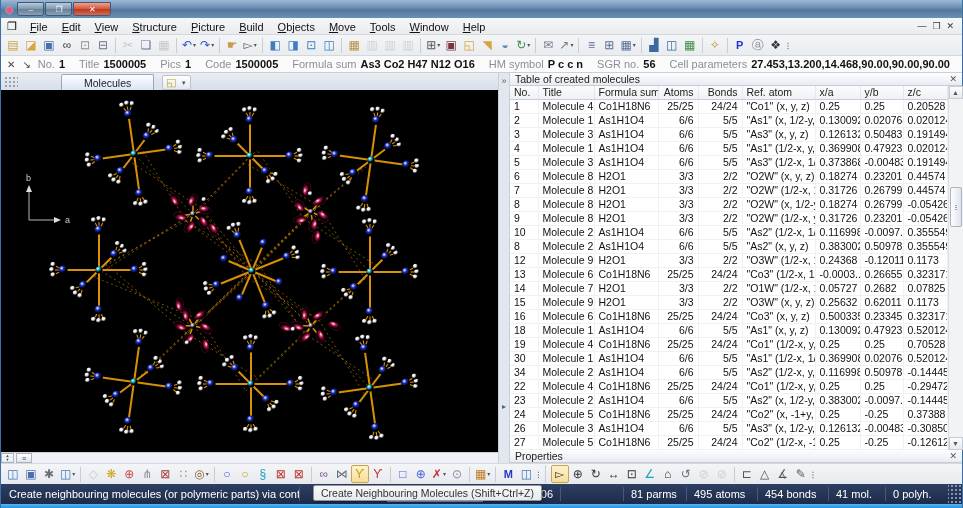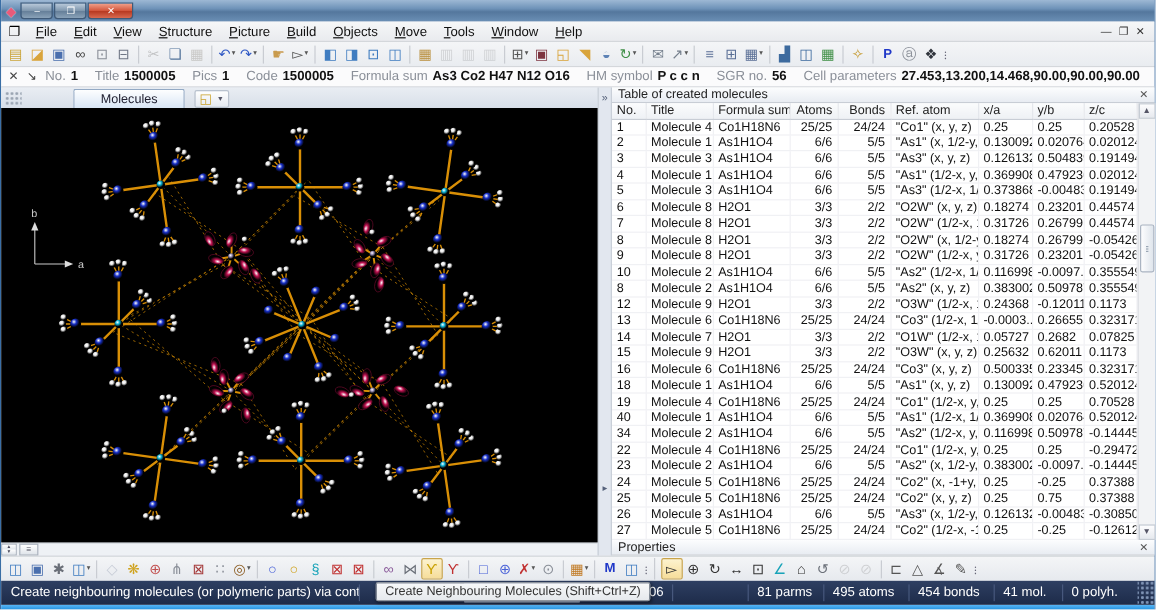--- a/index.html
+++ b/index.html
@@ -1121,21 +1121,21 @@
                 <td>Molecule 4</td>
                 <td>Co1H18N6</td>
                 <td class="r">25/25</td>
                 <td class="r">24/24</td>
                 <td>"Co1" (1/2-x, y, ...</td>
                 <td>0.25</td>
                 <td>0.25</td>
                 <td>0.70528</td>
               </tr>
               <tr>
-                <td>40</td>
+                <td>30</td>
                 <td>Molecule 1</td>
                 <td>As1H1O4</td>
                 <td class="r">6/6</td>
                 <td class="r">5/5</td>
                 <td>"As1" (1/2-x, 1/...</td>
                 <td>0.369908</td>
                 <td>0.020764</td>
                 <td>0.520124</td>
               </tr>
               <tr>
@@ -1173,31 +1173,20 @@
               </tr>
               <tr>
                 <td>24</td>
                 <td>Molecule 5</td>
                 <td>Co1H18N6</td>
                 <td class="r">25/25</td>
                 <td class="r">24/24</td>
                 <td>"Co2" (x, -1+y, z)</td>
                 <td>0.25</td>
                 <td>-0.25</td>
-                <td>0.37388</td>
-              </tr>
-              <tr>
-                <td>25</td>
-                <td>Molecule 5</td>
-                <td>Co1H18N6</td>
-                <td class="r">25/25</td>
-                <td class="r">24/24</td>
-                <td>"Co2" (x, y, z)</td>
-                <td>0.25</td>
-                <td>0.75</td>
                 <td>0.37388</td>
               </tr>
               <tr>
                 <td>26</td>
                 <td>Molecule 3</td>
                 <td>As1H1O4</td>
                 <td class="r">6/6</td>
                 <td class="r">5/5</td>
                 <td>"As3" (x, 1/2-y, ...</td>
                 <td>0.126132</td>

